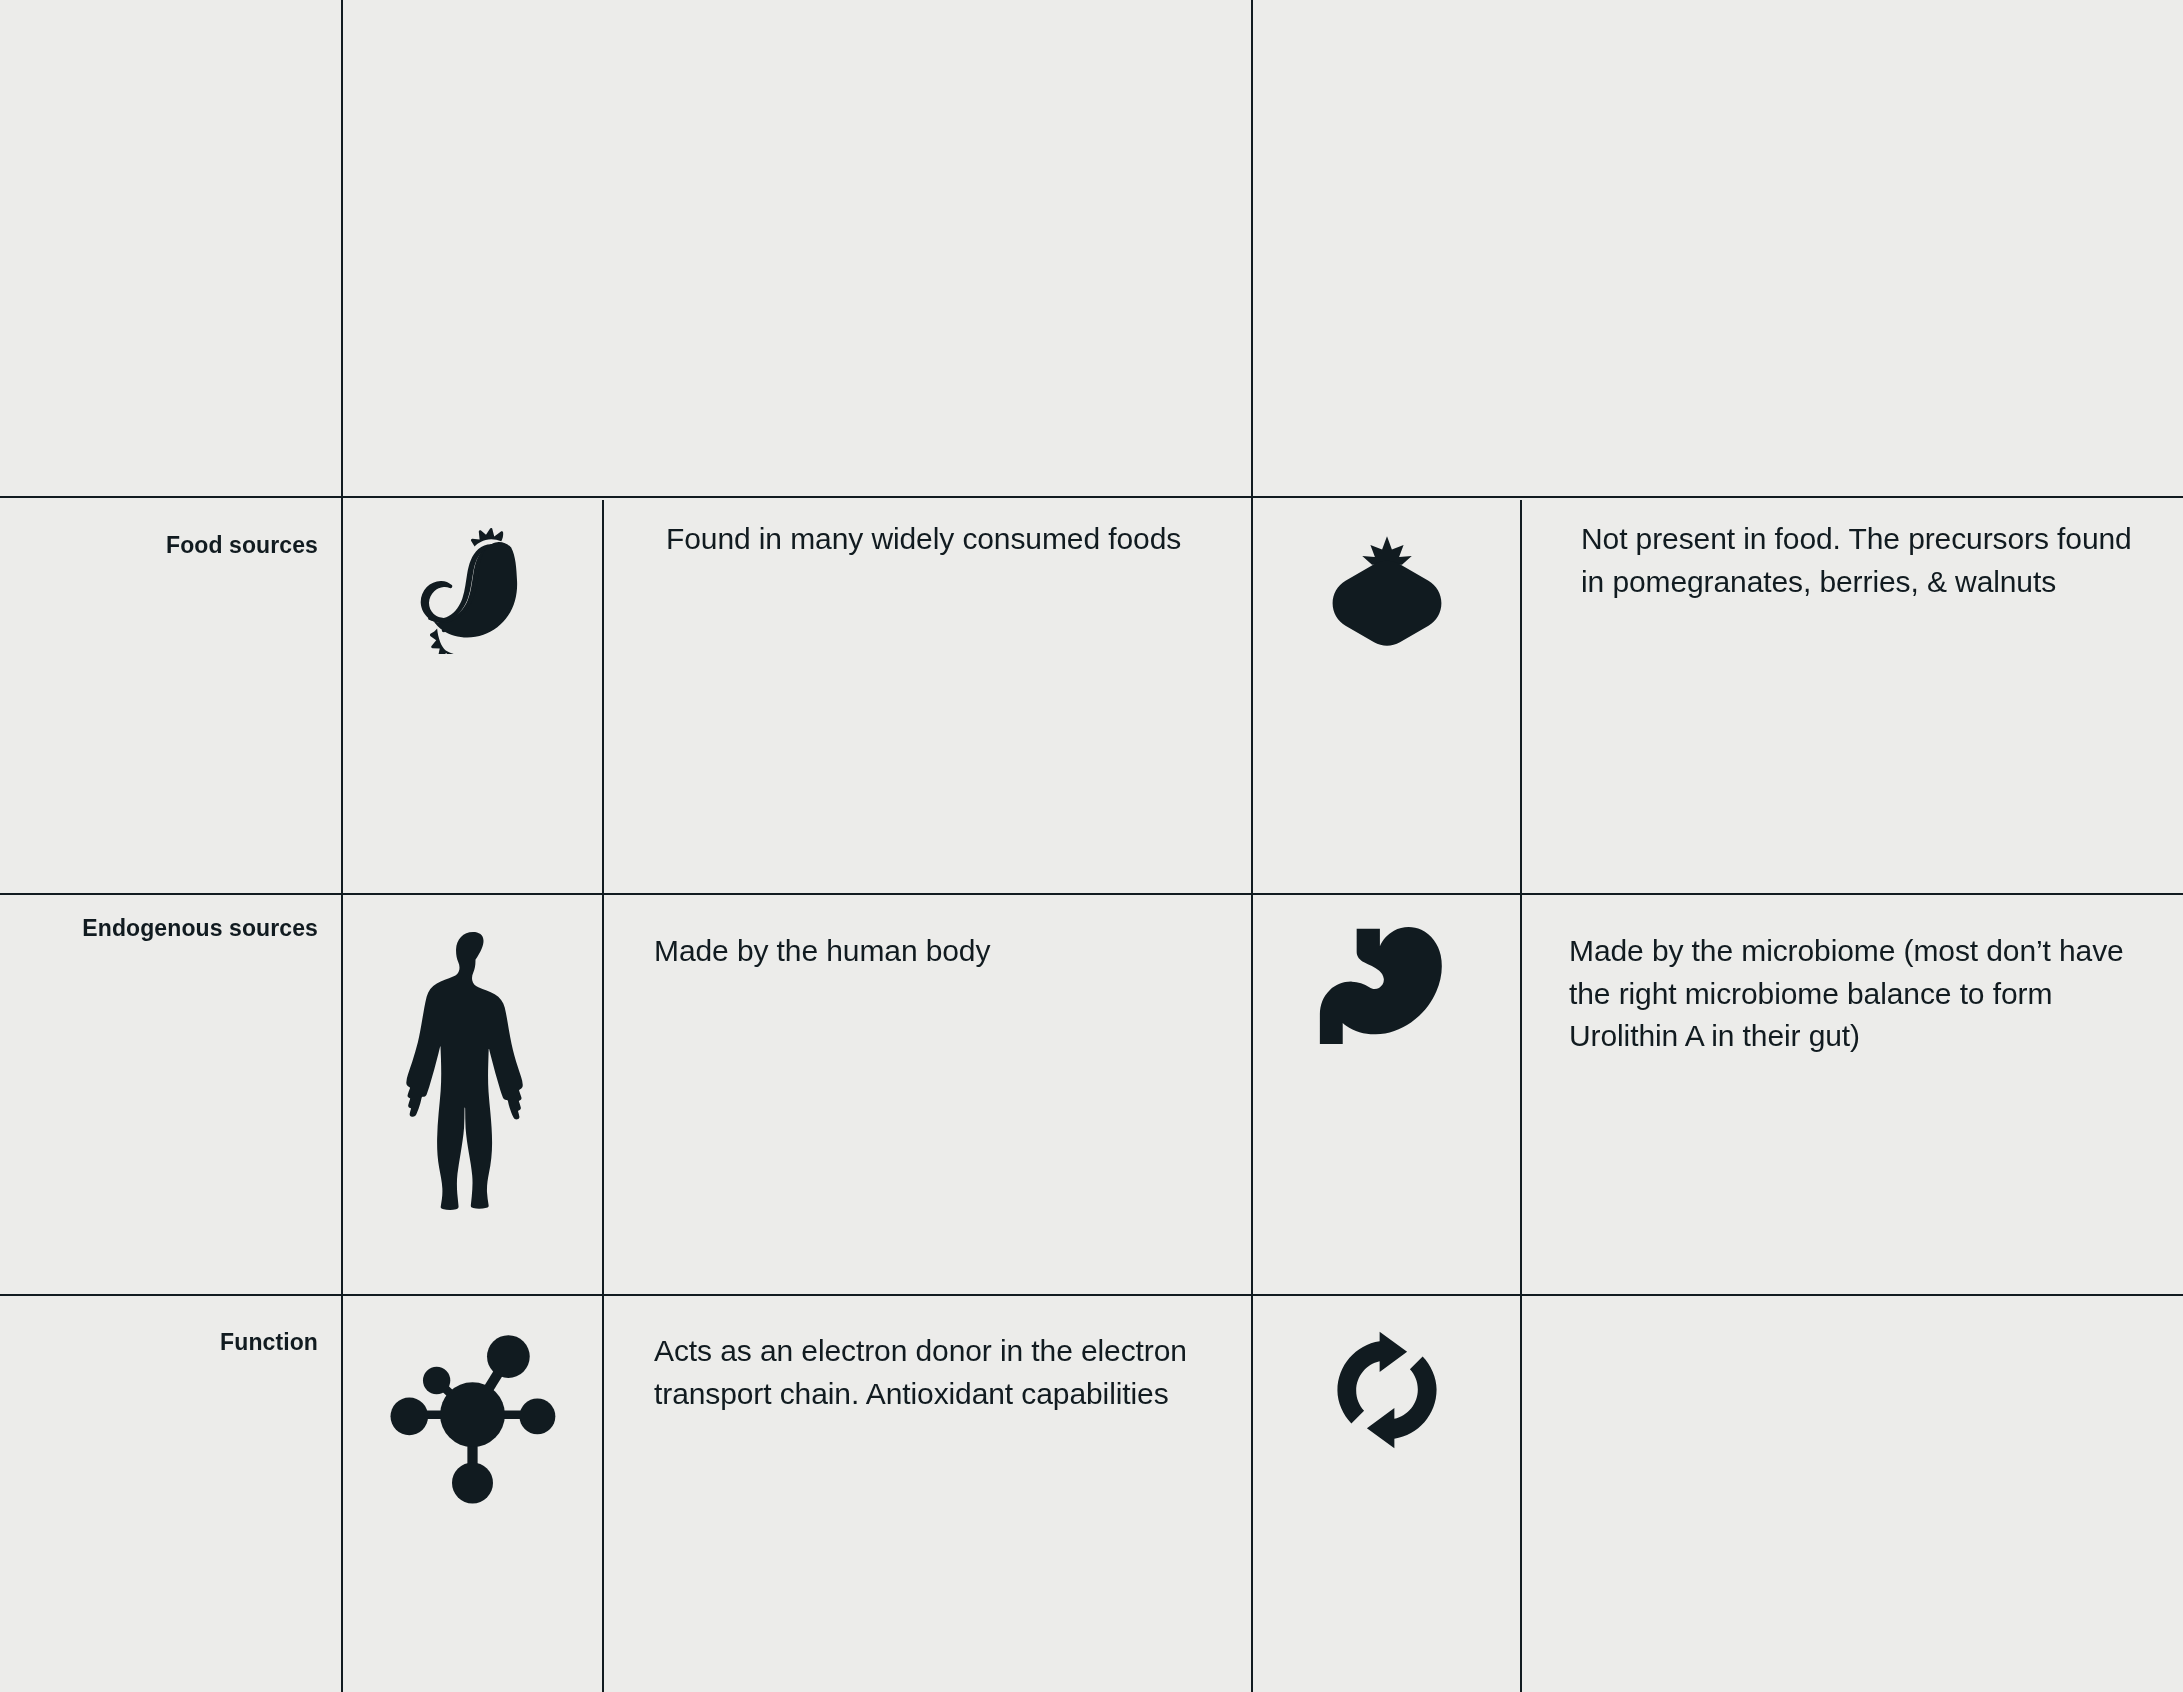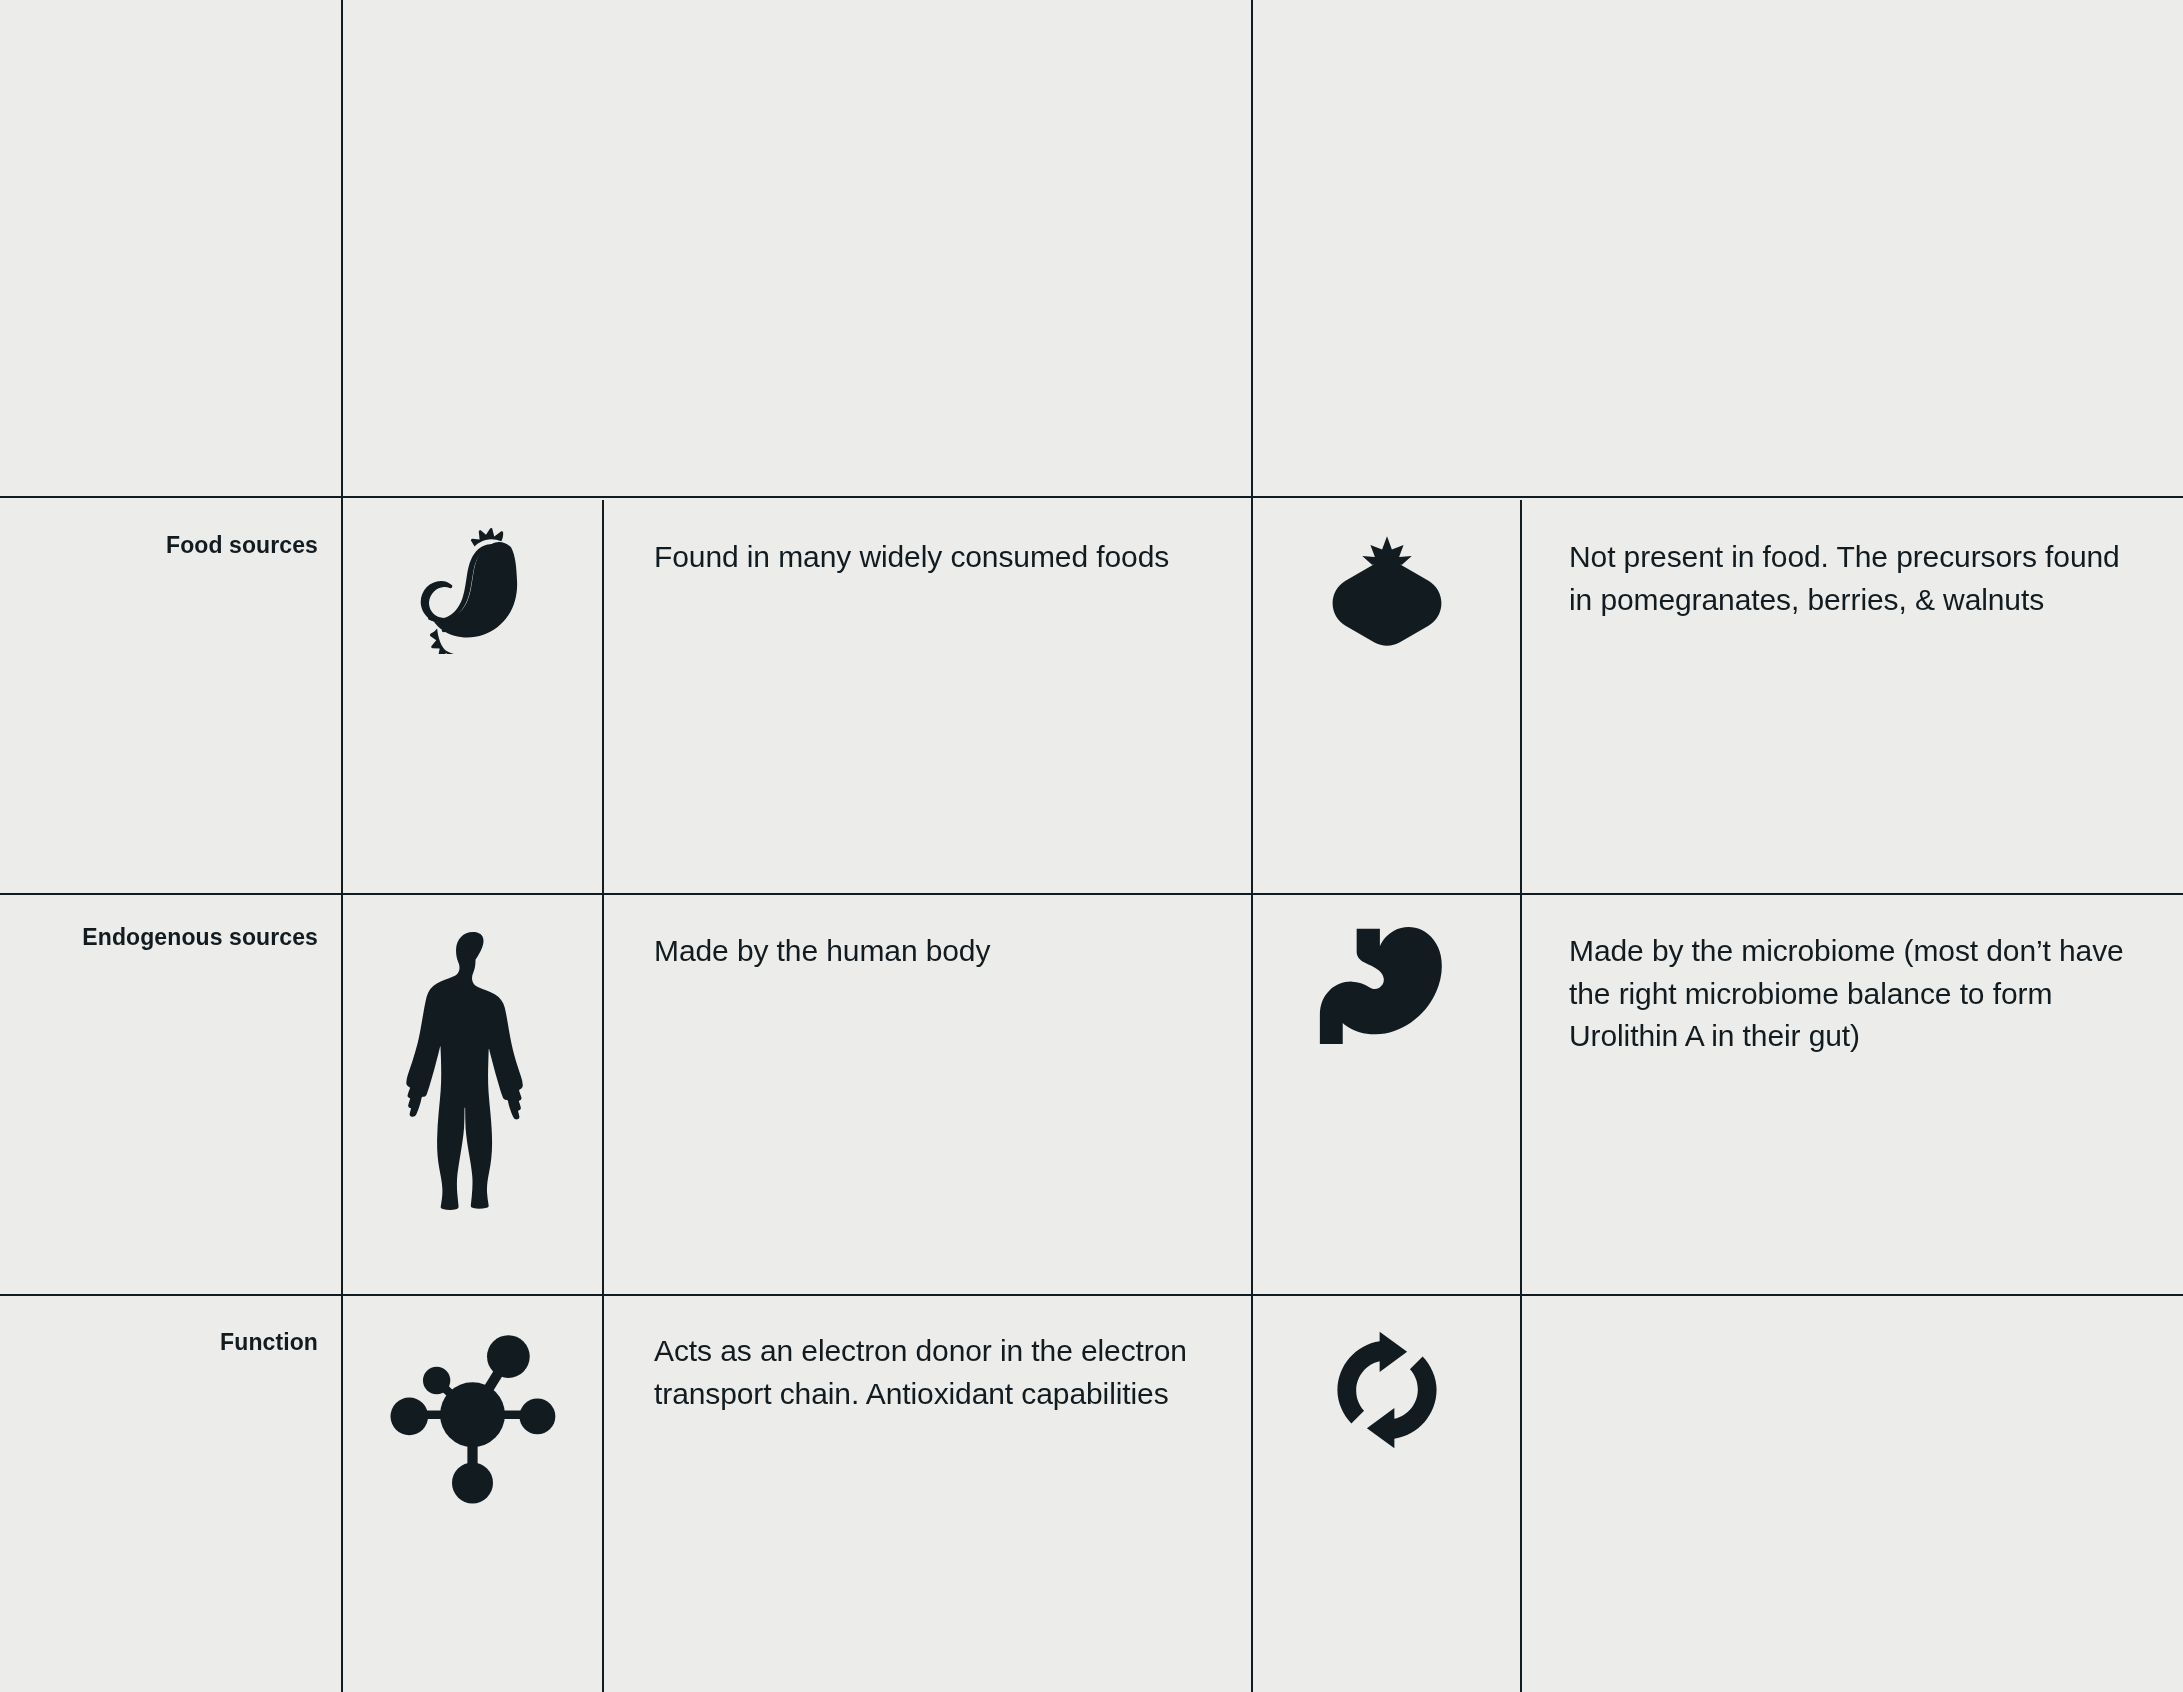--- a/index.html
+++ b/index.html
@@ -67,42 +67,42 @@
     position: absolute;
     left: 34px;
     width: 284px;
     font-size: 23px;
     font-weight: bold;
     line-height: 1.48;
     letter-spacing: 0.1px;
     text-align: right;
   }
   .row-1 .row-label { top: 28.4px; }
-  .row-2 .row-label { top: 23px; }
+  .row-2 .row-label { top: 14px; }
   .row-3 .row-label { top: 28.4px; }
 
   .icon-cell {
     position: absolute;
     display: flex;
     align-items: flex-start;
     justify-content: center;
   }
   .icon-cell.coq10 { left: 343px; width: 259px; }
   .icon-cell.ua    { left: 1253px; width: 267px; }
 
   .text-cell {
     position: absolute;
     font-size: 30px;
     font-weight: 300;
     line-height: 1.42;
     letter-spacing: -0.1px;
   }
   .text-cell.coq10 { left: 654px; width: 569px; }
   .text-cell.ua    { left: 1569px; width: 569px; }
-  .row-1 .text-cell { top: 36px; }
+  .row-1 .text-cell { top: 18px; margin-left: 12px; }
   .row-2 .text-cell { top: 33px; }
   .row-3 .text-cell { top: 33px; }
 
   svg { display: block; }
   .ico { fill: #111B20; }
 </style>
 </head>
 <body>
 
 <div class="table">

